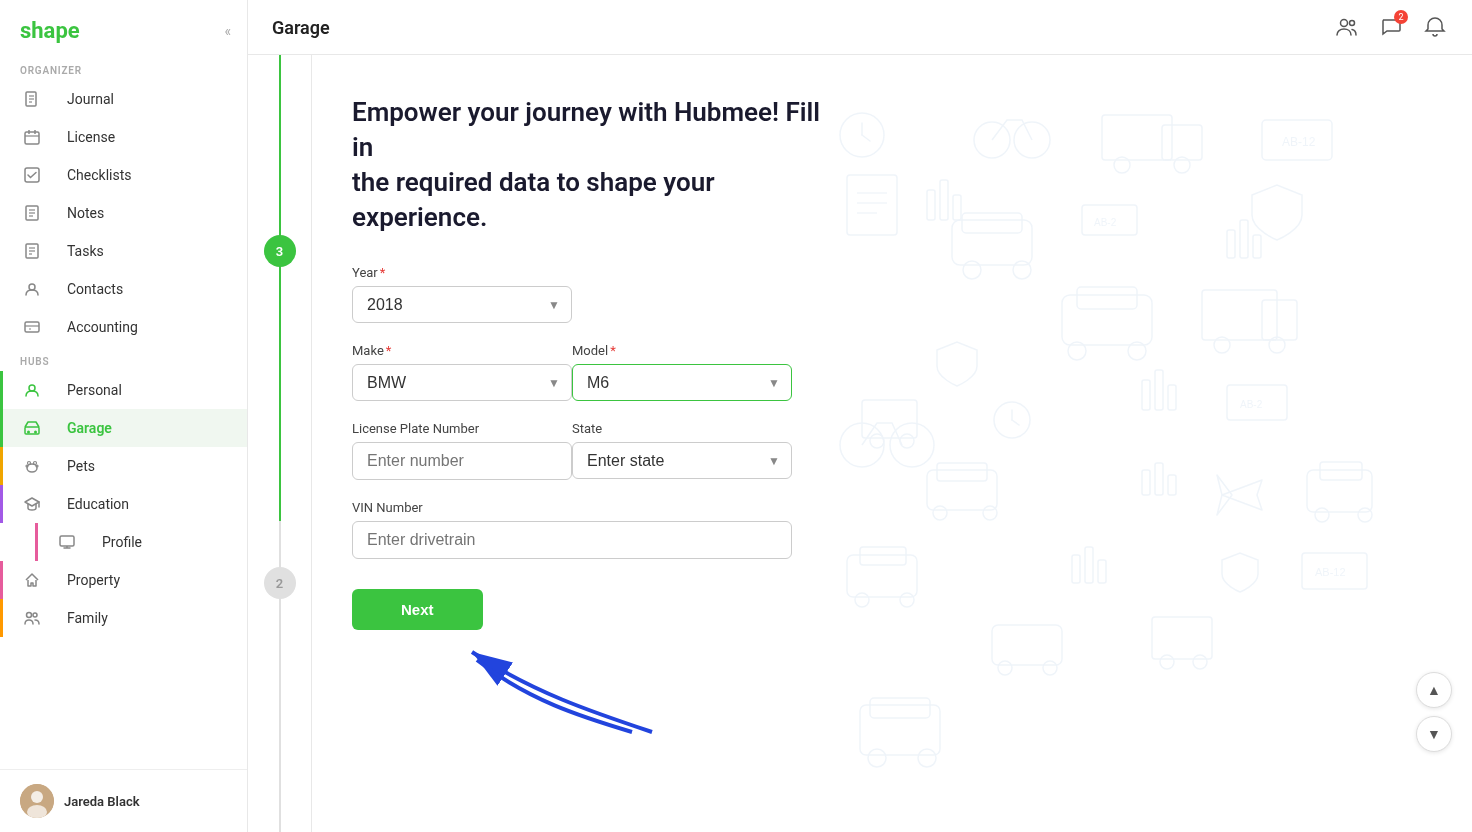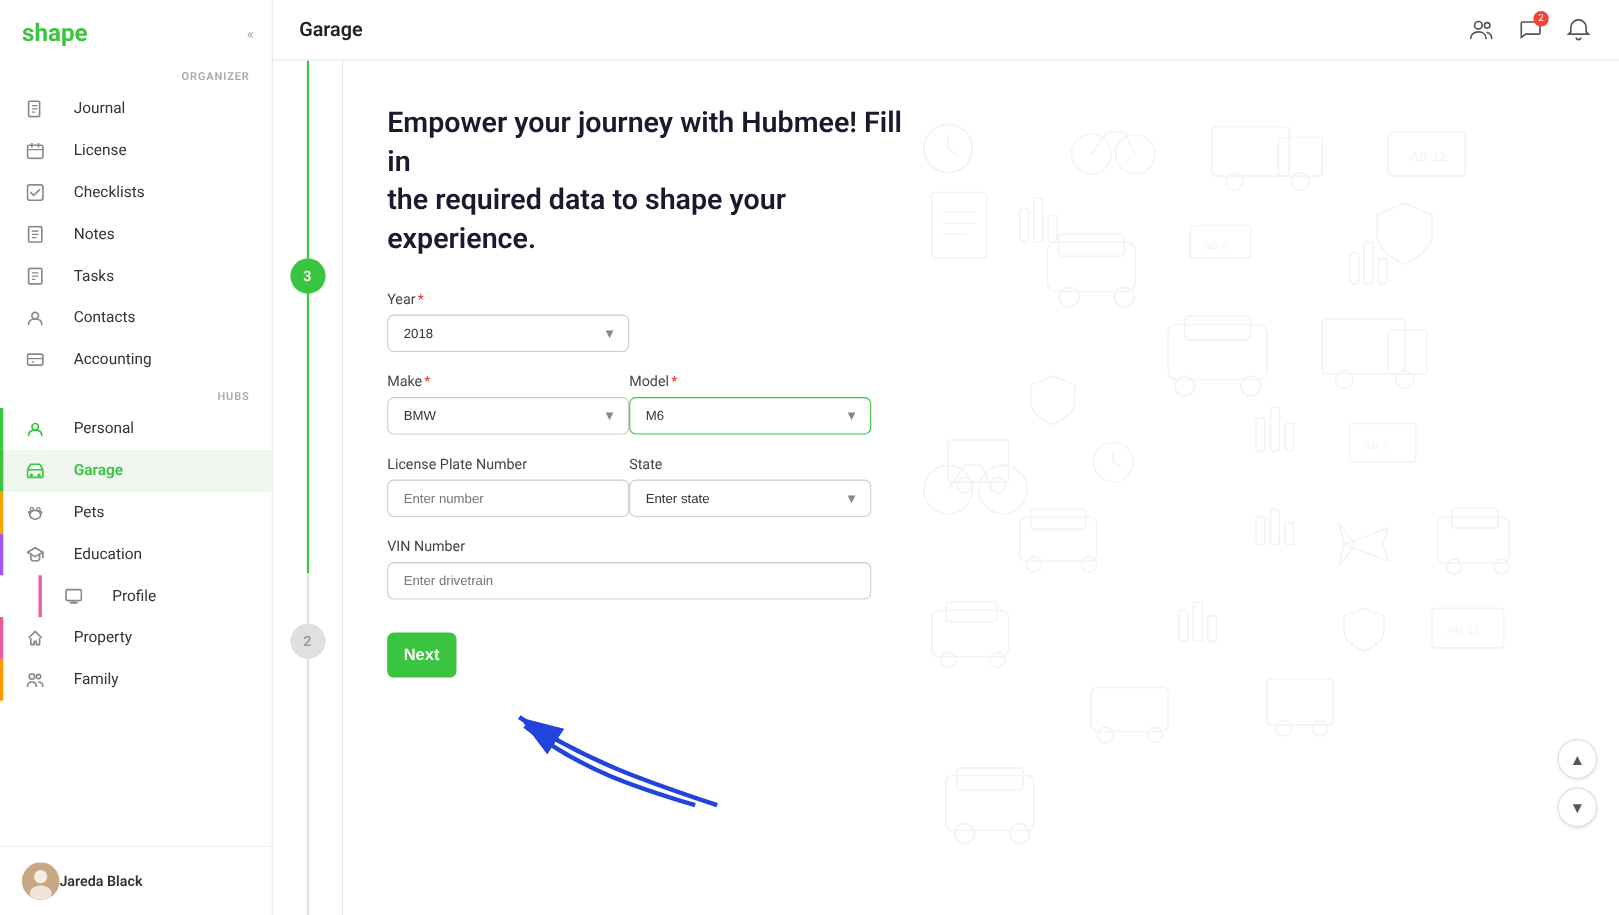--- a/index.html
+++ b/index.html
@@ -31,21 +31,20 @@
       font-size: 14px;
       cursor: pointer;
     }
     .sidebar-section-label {
       font-size: 10px;
       font-weight: 600;
       color: #aaa;
       letter-spacing: 0.08em;
       padding: 10px 20px 4px 20px;
       text-transform: uppercase;
-      text-align: right;
     }
     .sidebar-item {
       display: flex;
       align-items: center;
       gap: 26px;
       padding: 10px 20px;
       cursor: pointer;
       color: #333;
       font-size: 14px;
       border-left: 3px solid transparent;
@@ -66,20 +65,21 @@
     .sidebar-item.education-item { border-left: 3px solid #a259e6; }
     .sidebar-item.profile-item { border-left: 3px solid #e65c9c; margin-left: 35px; }
     .sidebar-item.property-item { border-left: 3px solid #e65c9c; }
     .sidebar-item.family-item { border-left: 3px solid #ff9900; }
 
     .sidebar-footer {
       margin-top: auto;
       padding: 14px 20px;
       display: flex;
       align-items: center;
+      gap: 10px;
       border-top: 1px solid #eee;
     }
     .avatar {
       width: 34px;
       height: 34px;
       border-radius: 50%;
       background: #c8a882;
       overflow: hidden;
       display: flex;
       align-items: center;
@@ -220,21 +220,21 @@
       color: #444;
       margin-bottom: 6px;
       display: block;
     }
     .required-star { color: #e53935; margin-left: 2px; }
     .form-input, .form-select {
       width: 100%;
       padding: 9px 14px;
       border: 1px solid #ccc;
       border-radius: 6px;
-      font-size: 12px;
+      font-size: 16px;
       color: #333;
       background: #fff;
       appearance: none;
       -webkit-appearance: none;
       outline: none;
     }
     .form-select-wrapper {
       position: relative;
     }
     .form-select-wrapper .chevron {
@@ -250,21 +250,21 @@
       display: grid;
       grid-template-columns: 1fr 1fr;
     }
     .model-select { border-color: #3bc440 !important; }
 
     .next-btn {
       background: #3bc440;
       color: #fff;
       border: none;
       border-radius: 6px;
-      padding: 12px 15px;
+      padding: 12px 49px;
       font-size: 15px;
       font-weight: 600;
       cursor: pointer;
       margin-top: 10px;
     }
 
     
     .arrow-annotation {
       position: absolute;
       bottom: 80px;

